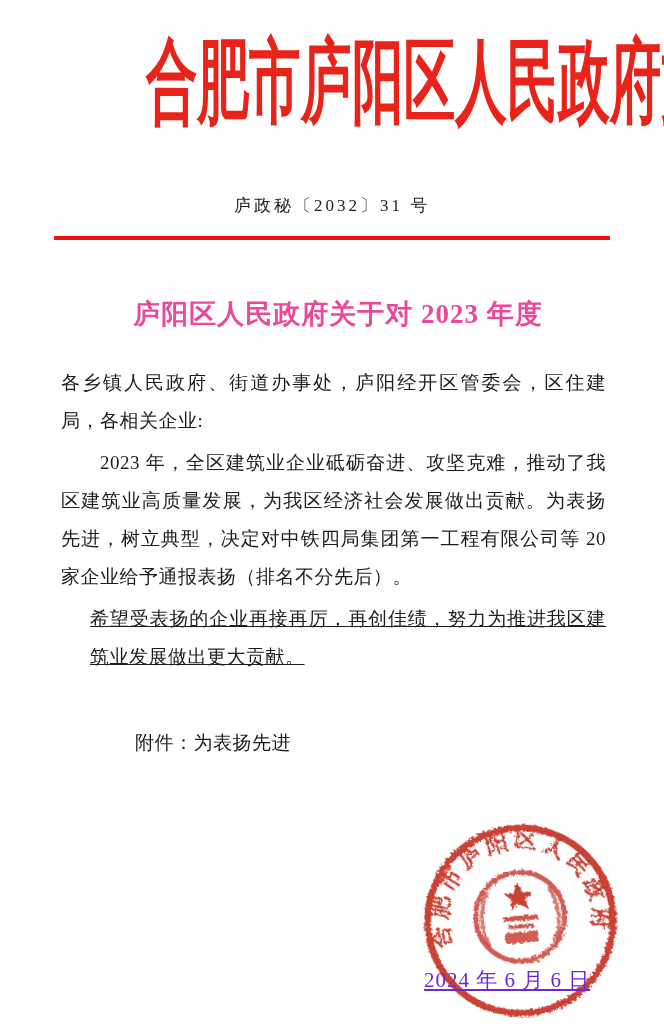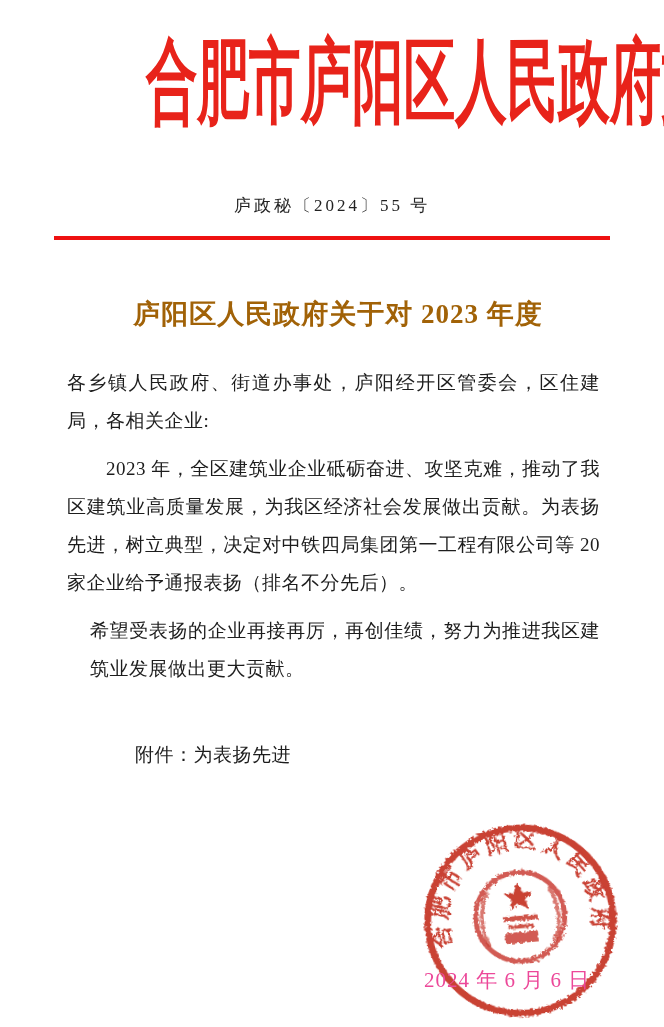--- a/index.html
+++ b/index.html
@@ -38,72 +38,73 @@
     height: 4px;
     margin: 18px auto 0 auto;
     background: #ee1111;
   }
   .doc-title {
     margin: 52px 0 0 12px;
     text-align: center;
     font-size: 27px;
     font-weight: 700;
     line-height: 44px;
-    color: #a16207;
+    color: #ec4899;
     letter-spacing: 1px;
   }
   .body-text {
     margin: 28px 54px 0 57px;
     font-size: 19px;
     line-height: 38px;
     text-align: justify;
     letter-spacing: 0.5px;
   }
-  .body-text p { margin: 10px; }
+  .body-text p { margin: 4px; }
   .para-indent { text-indent: 39px; }
-  .para-closing { margin-left: 33px !important; }
+  .para-closing { margin-left: 33px !important; text-decoration: underline; }
   .attachment {
     margin-top: 48px !important;
     margin-left: 78px !important;
     text-align: left;
   }
   .seal {
     position: absolute;
     left: 413px;
     top: 824px;
     width: 214px;
     height: 203px;
     transform: rotate(-5deg);
     opacity: 0.92;
   }
   .doc-date {
     position: absolute;
     left: 424px;
     top: 966px;
     font-size: 21px;
     letter-spacing: 1px;
-    color: #ec4899;
+    color: #6d28d9;
     z-index: 3;
+    text-decoration: underline;
   }
   .seal text {
     font-family: "Liberation Serif", "DejaVu Serif", serif;
     font-size: 23px;
     font-weight: 700;
     letter-spacing: 5px;
     fill: #c53024;
   }
 </style>
 </head>
 <body>
 
 <div class="page">
 
   <h1 class="masthead">合肥市庐阳区人民政府文件</h1>
 
-  <div class="doc-number">庐政秘〔2024〕55 号</div>
+  <div class="doc-number">庐政秘〔2032〕31 号</div>
 
   <div class="red-line"></div>
 
   <h2 class="doc-title">
     <span>庐阳区人民政府关于对 2023 年度</span><br>
   </h2>
 
   <div class="body-text">
     <p>各乡镇人民政府、街道办事处，庐阳经开区管委会，区住建局，各相关企业:</p>
     <p class="para-indent">2023 年，全区建筑业企业砥砺奋进、攻坚克难，推动了我区建筑业高质量发展，为我区经济社会发展做出贡献。为表扬先进，树立典型，决定对中铁四局集团第一工程有限公司等 20 家企业给予通报表扬（排名不分先后）。</p>

